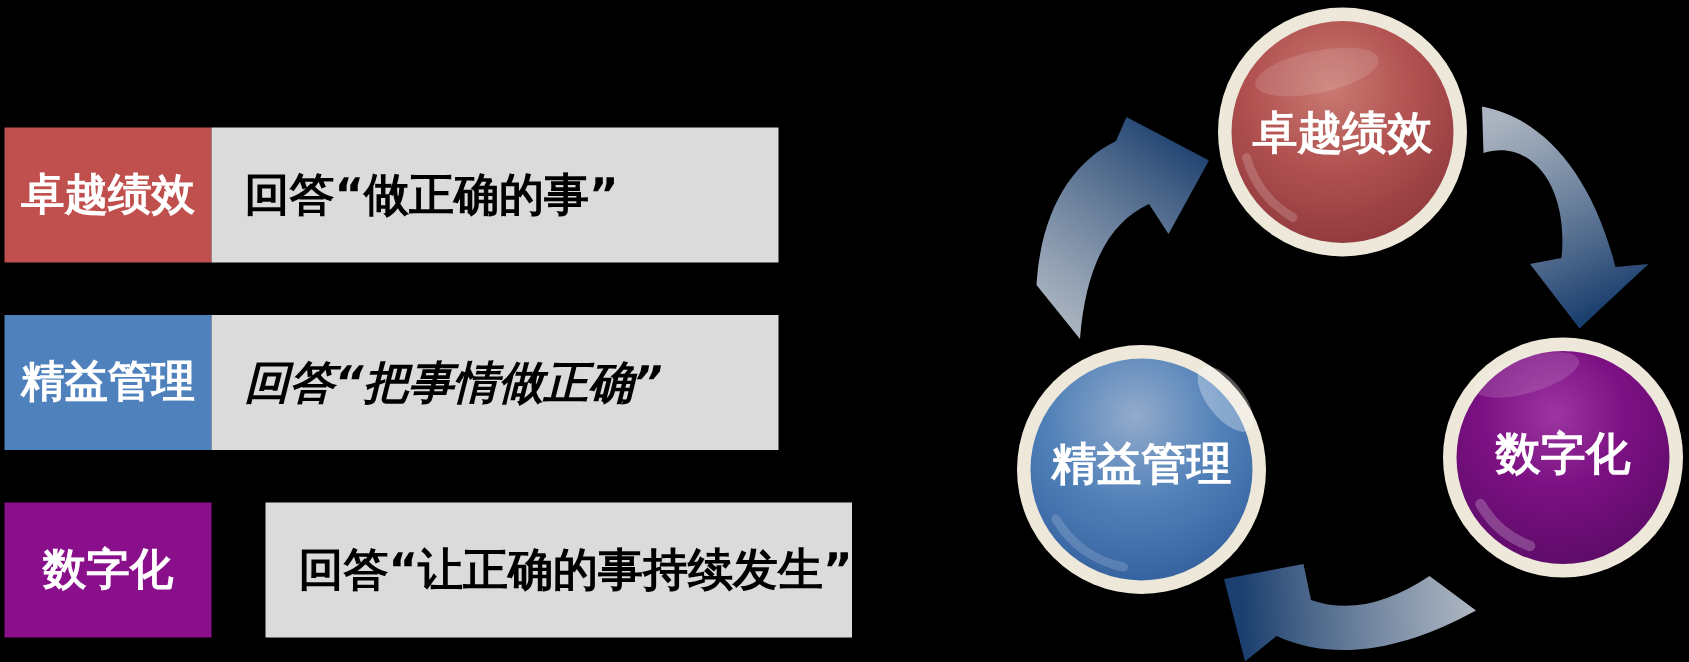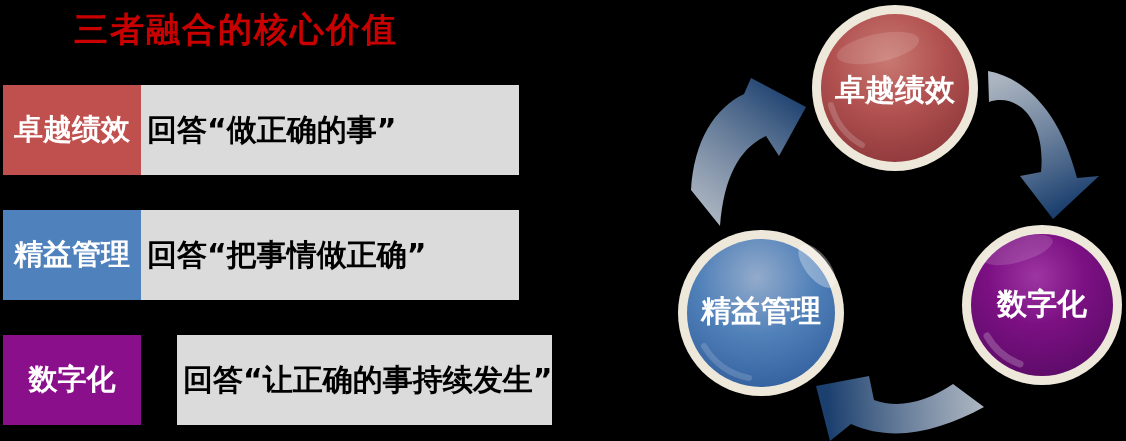--- a/index.html
+++ b/index.html
@@ -18,43 +18,42 @@
   }
   .row-1{top:85px}
   .row-2{top:210px}
   .row-3{top:335px}
   .row-label{
     width:138px;flex:0 0 138px;display:flex;align-items:center;justify-content:center;
     font-size:29px;font-weight:700;white-space:nowrap;
   }
   .row-desc{
     flex:1;display:flex;align-items:center;
-    padding-left:6px;font-size:30px;font-weight:700;white-space:nowrap;
+    padding-left:22px;font-size:30px;font-weight:700;white-space:nowrap;
   }
   .cycle-svg{position:absolute;left:640px;top:0;width:486px;height:441px;}
   .cycle-svg text{
     font-family:"DejaVu Sans",sans-serif;font-weight:700;font-size:30px;
     text-anchor:middle;dominant-baseline:central;
   }
 </style>
 </head>
 <body>
 
 <div class="stage" style="background-color: rgb(0, 0, 0);">
 
-  <div class="title" style="color: rgb(200, 0, 0);">三者融合的核心价值</div>
 
   <div>
     <div class="row row-1">
       <div class="row-label" style="background-color: rgb(192, 80, 77); color: rgb(255, 255, 255);">卓越绩效</div>
       <div class="row-desc" style="background-color: rgb(219, 219, 219); color: rgb(0, 0, 0);">回答“做正确的事”</div>
     </div>
     <div class="row row-2">
       <div class="row-label" style="background-color: rgb(79, 129, 189); color: rgb(255, 255, 255);">精益管理</div>
-      <div class="row-desc" style="background-color: rgb(219, 219, 219); color: rgb(0, 0, 0);">回答“把事情做正确”</div>
+      <div class="row-desc" style="background-color: rgb(219, 219, 219); color: rgb(0, 0, 0); font-style: italic;">回答“把事情做正确”</div>
     </div>
     <div class="row row-3">
       <div class="row-label" style="background-color: rgb(138, 15, 139); color: rgb(255, 255, 255);">数字化</div>
       <div class="row-desc" style="background-color: rgb(219, 219, 219); color: rgb(0, 0, 0); margin-left: 36px;">回答“让正确的事持续发生”</div>
     </div>
   </div>
 
   <svg class="cycle-svg" viewBox="640 0 486 441" xmlns="http://www.w3.org/2000/svg">
     <defs>
       <radialGradient id="gTop" cx="45%" cy="30%" r="75%">

